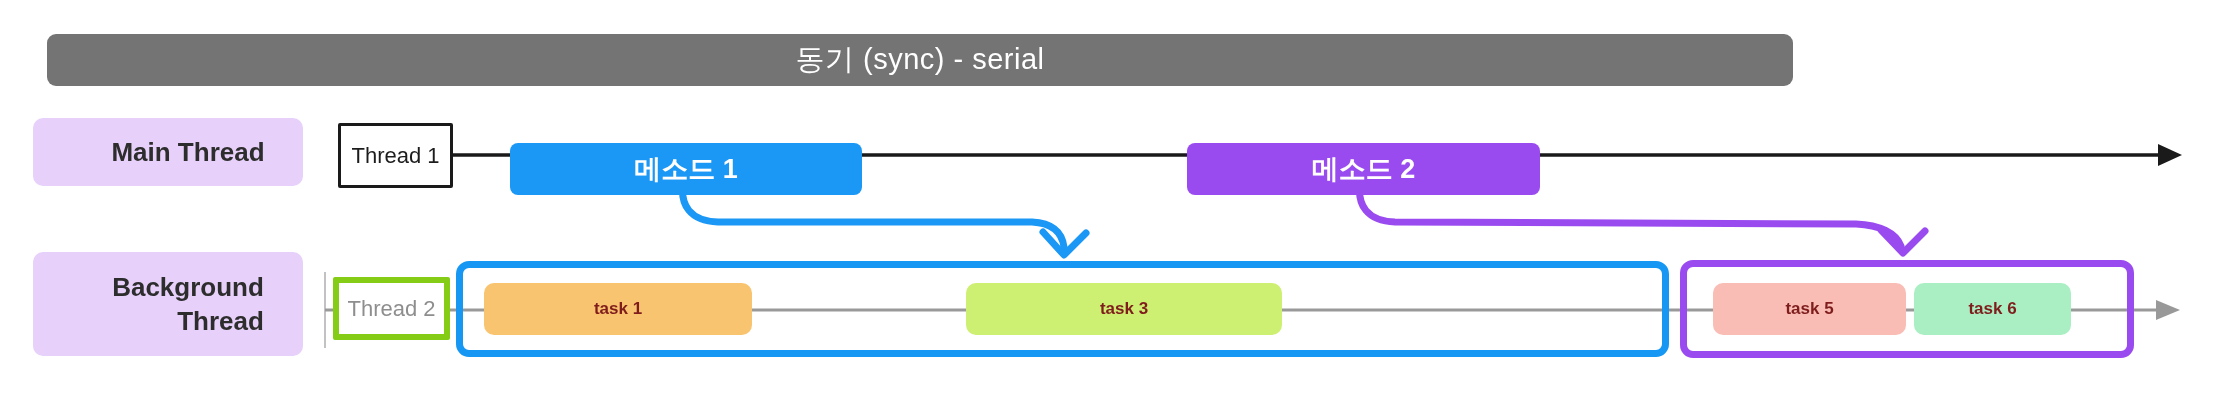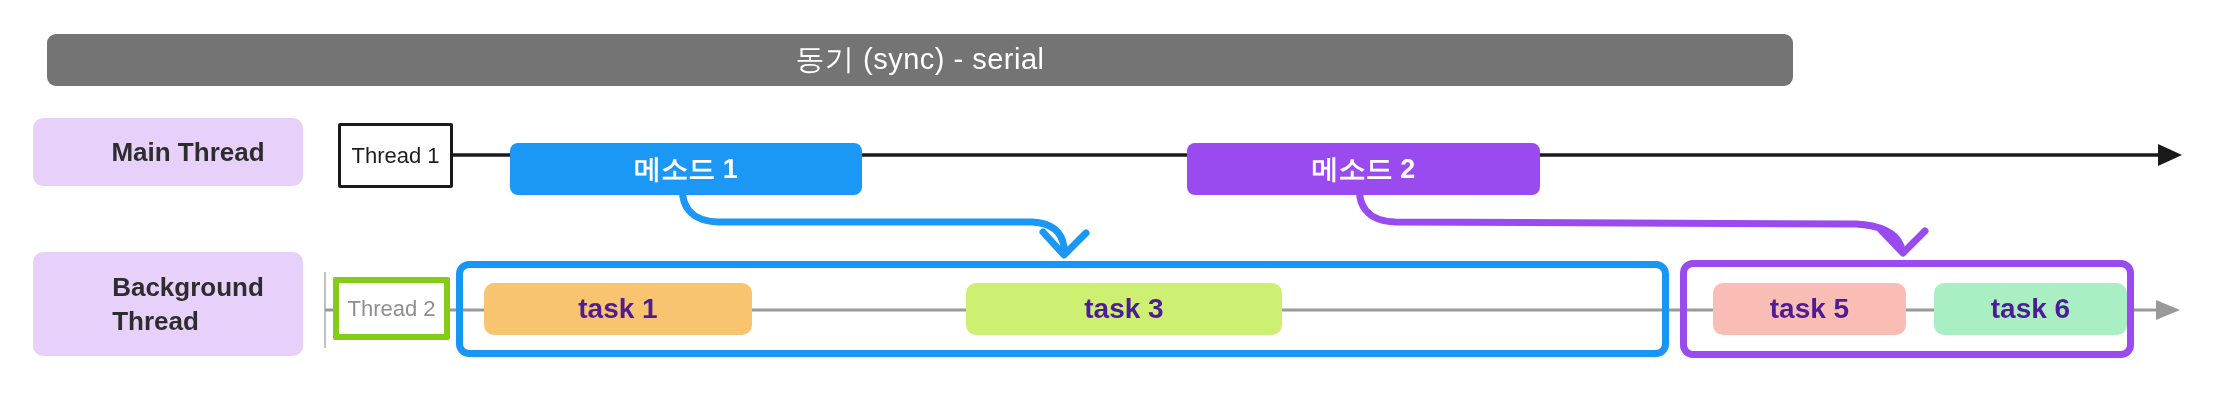--- a/index.html
+++ b/index.html
@@ -10,21 +10,21 @@
   .abs{position:absolute;box-sizing:border-box;}
   
   #title-bar{
     left:47px;top:34px;width:1746px;height:52px;background:#747474;border-radius:9px;
     display:flex;align-items:center;justify-content:center;z-index:2;
   }
   #title-bar .txt{color:#ffffff;font-size:29px;font-weight:400;letter-spacing:.5px;}
   
   .row-label{
     background:#E7D0F9;border-radius:10px;display:flex;align-items:center;justify-content:center;
-    color:#2d2d2d;font-weight:700;font-size:26px;text-align:left;z-index:2;
+    color:#2d2d2d;font-weight:700;font-size:26px;text-align:right;z-index:2;
     white-space:pre-line;line-height:34px;padding-left:40px;
   }
   #main-row-label{left:33px;top:118px;width:270px;height:68px;}
   #bg-row-label{left:33px;top:252px;width:270px;height:104px;}
   
   .thread-box{
     background:#ffffff;display:flex;align-items:center;justify-content:center;
     font-size:22px;z-index:2;border-radius:2px;
   }
   #thread1-box{left:338px;top:123px;width:115px;height:65px;border:3px solid #1a1a1a;color:#1c1c1c;}
@@ -36,28 +36,28 @@
   }
   #method1{left:510px;width:352px;background:#1B97F5;}
   #method2{left:1187px;width:353px;background:#9A4BF0;}
   
   .group{border-radius:13px;background:transparent;z-index:3;pointer-events:none;}
   #group1{left:456px;top:261px;width:1213px;height:96px;border:7px solid #1697F3;}
   #group2{left:1680px;top:260px;width:454px;height:98px;border:7px solid #9A4BF0;}
   
   .task{
     top:283px;height:52px;border-radius:10px;display:flex;align-items:center;justify-content:center;
-    font-weight:700;font-size:28px;color:#4c1d95;z-index:2;
+    font-weight:700;font-size:17px;color:#7f1d1d;z-index:2;
   }
   #task1{left:484px;width:268px;background:#F9C46F;}
   #task2{left:766px;width:190px;background:#6FF2D3;}
   #task3{left:966px;width:316px;background:#CDEF72;}
   #task4{left:1290px;width:358px;background:#CD7DF3;}
   #task5{left:1713px;width:193px;background:#F9BDB5;}
-  #task6{left:1914px;width:193px;background:#A9EFC3;margin-left:20px;}
+  #task6{left:1914px;width:157px;background:#A9EFC3;}
   
   #line-layer{left:0;top:0;width:2240px;height:407px;z-index:1;}
 </style>
 </head>
 <body>
 
 <div id="stage">
 
   <svg id="line-layer" class="abs" viewBox="0 0 2240 407" xmlns="http://www.w3.org/2000/svg">
 

